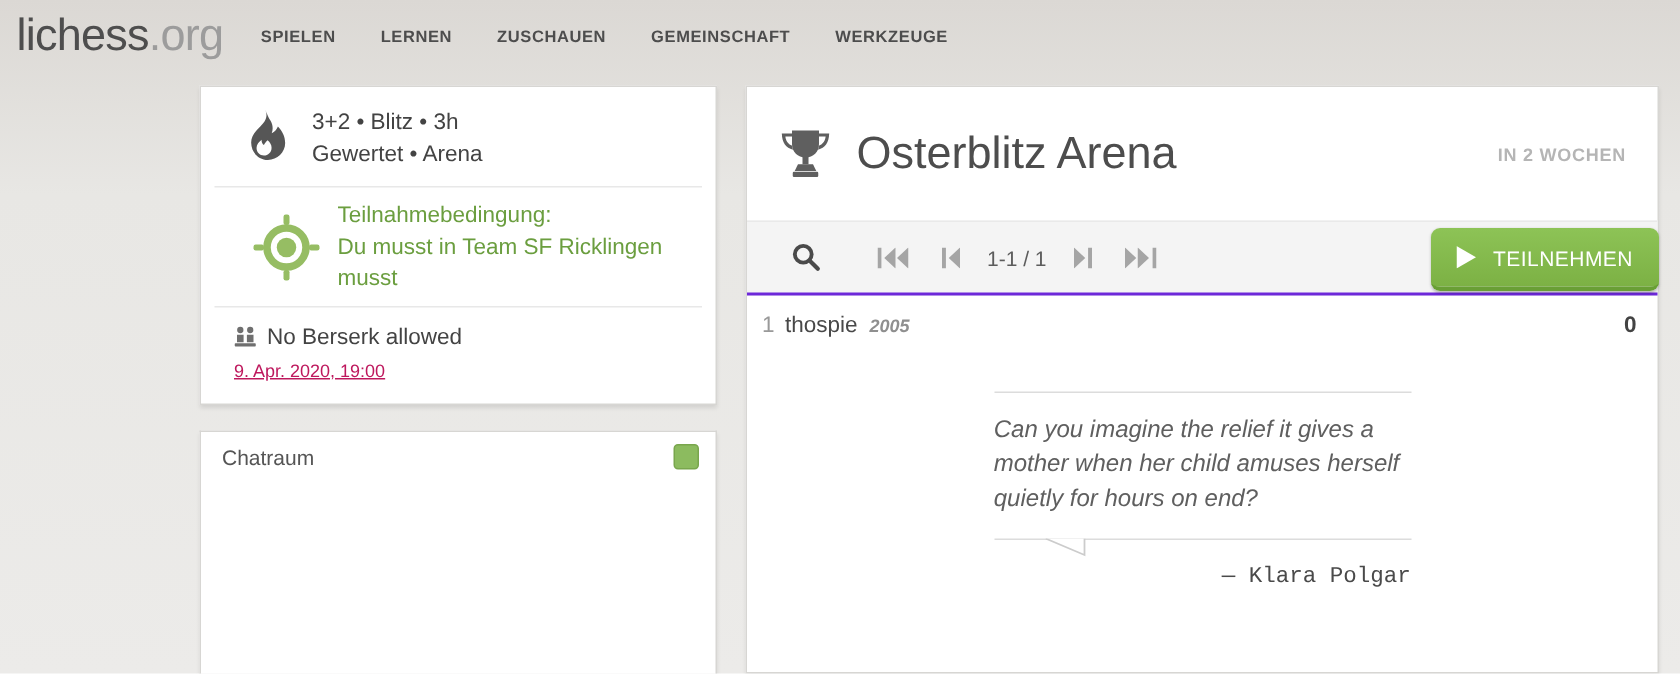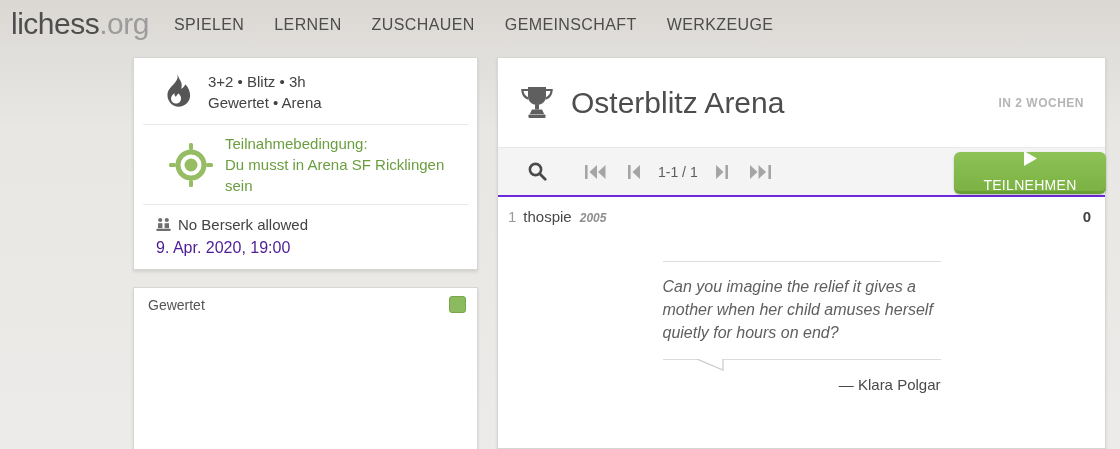--- a/index.html
+++ b/index.html
@@ -10,35 +10,35 @@
     font-family:"Liberation Sans", sans-serif;
     background:linear-gradient(to bottom, #dbd8d4 0px, #e8e7e4 130px, #ecebe9 100%);
     color:#4d4d4d;
   }
 
   
   .site-header { position:absolute; top:0; left:0; right:0; height:47px; display:flex; align-items:center; }
   .logo { margin-left:11px; font-size:30px; color:#4e4e4e; letter-spacing:-0.5px; cursor:pointer; }
   .logo .tld { color:#9c9c9c; }
   .topnav { margin-left:25px; display:flex; gap:30px; margin-top:2px; }
-  .topnav span { font-size:16px; color:#4d4d4d; letter-spacing:0.4px; cursor:pointer; }
+  .topnav span { font-size:11px; color:#4d4d4d; letter-spacing:0.4px; cursor:pointer;font-weight:bold; }
 
   
   .card { position:absolute; background:#fff; border:1px solid #d7d6d3; box-shadow:0 2px 3px rgba(0,0,0,0.10); }
 
   
   #info-card { left:133px; top:57px; width:345px; height:213px; }
   .info-row { display:flex; align-items:center; gap:16px; padding:13px 14px 11px 24px; }
   .info-row .txt { font-size:15px; line-height:21px; color:#434343; }
   .divider { border-top:1px solid #e8e8e8; margin:0 9px; }
   .cond-row { display:flex; align-items:center; gap:11px; padding:8px 10px 8px 34px; }
   .cond-row .txt { font-size:15px; line-height:21px; color:#6b9e3f; }
   .desc-row { padding:9px 36px 10px 22px; font-size:15px; line-height:21px; color:#434343; }
   .desc-row .line1 { display:flex; align-items:center; gap:7px; }
-  .date-line { color:#4c1d95; font-size:16px; margin-top:2px; }
+  .date-line { color:#be185d; font-size:12px; margin-top:2px;text-decoration:underline; }
 
   
   #chat-card { left:133px; top:287px; width:345px; height:163px; border-bottom:none; }
   .chat-head { display:flex; justify-content:space-between; align-items:center; padding:8px 11px 6px 14px; }
   .chat-title { font-size:14px; color:#555; }
   .chat-toggle { width:17px; height:17px; background:#8cbb5f; border:1px solid #79a64d; border-radius:3px; cursor:pointer; }
 
   
   #main-card { left:497px; top:57px; width:609px; height:392px; }
   .main-head { height:89px; display:flex; align-items:center; padding:0 21px; }
@@ -48,34 +48,34 @@
 
   .toolbar { position:relative; height:50px; background:#f4f4f4; border-top:1px solid #e9e9e9; border-bottom:2px solid #6d28d9; display:flex; align-items:center; padding-left:19px; }
   .tb-btn { background:none; border:none; cursor:pointer; display:flex; align-items:center; padding:6px 11px; }
   .search-btn { margin-right:16px; }
   .pager { display:flex; align-items:center; }
   .pager-range { font-size:14px; color:#5c5c5c; margin:0 7px; }
   .join-btn { position:absolute; right:-1px; top:4px; height:42px; width:152px; cursor:pointer;
     background:linear-gradient(to bottom,#8dc356,#7cb144); border:none; border-bottom:3px solid #699f35;
     border-radius:6px; color:#fff; font-size:14px; letter-spacing:0.3px;
     display:flex; align-items:center; justify-content:center; gap:11px;
-    box-shadow:0 1px 2px rgba(0,0,0,0.25); font-family:"Liberation Sans",sans-serif;flex-direction:column; }
+    box-shadow:0 1px 2px rgba(0,0,0,0.25); font-family:"Liberation Sans",sans-serif; }
 
   .standing-row { display:flex; align-items:baseline; padding:11px 14px 9px 10px; font-size:15px; cursor:pointer; }
   .rank { color:#999; margin-right:7px; }
   .player-name { color:#484848; }
   .rating { font-style:italic; font-weight:bold; color:#8f8f8f; font-size:12px; margin-left:8px; }
   .score { margin-left:auto; font-weight:bold; color:#434343; }
 
   .quote-wrap { width:278px; margin:27px auto 0; }
   .quote-top { border-top:1px solid #dcdcdc; }
   .quote-text { font-style:italic; color:#5f5f5f; font-size:16px; line-height:23px; padding:13px 0 15px; }
   .quote-bottom { position:relative; border-top:1px solid #dcdcdc; height:14px; }
   .quote-tail { position:absolute; left:34px; top:-1px; display:block; }
-  .quote-author { text-align:right; color:#4a4a4a; font-size:15px; padding-top:3px; }
+  .quote-author { text-align:right; color:#4a4a4a; font-size:15px; padding-top:3px;font-family:Liberation Mono, monospace; }
 
   svg { display:block; }
 </style>
 </head>
 <body>
 
 <div class="site-header">
   <div class="logo"><span>lichess</span><span class="tld">.org</span></div>
   <div class="topnav">
     <span>SPIELEN</span>
@@ -107,21 +107,21 @@
           <circle cx="23" cy="23" r="6.5"></circle>
           <rect x="21" y="1" width="4" height="7" rx="1.5"></rect>
           <rect x="21" y="38" width="4" height="7" rx="1.5"></rect>
           <rect x="1" y="21" width="7" height="4" rx="1.5"></rect>
           <rect x="38" y="21" width="7" height="4" rx="1.5"></rect>
         </g>
       </svg>
     </span>
     <div class="txt">
       <div>Teilnahmebedingung:</div>
-      <div>Du musst in Arena SF Ricklingen sein</div>
+      <div>Du musst in Team SF Ricklingen musst</div>
     </div>
   </div>
   <div class="divider"></div>
   <div class="desc-row">
     <div class="line1">
       <span>
         <svg width="15" height="15" viewBox="0 0 15 15">
           <g fill="#6f6f6f">
             <circle cx="4.2" cy="3" r="2.1"></circle>
             <circle cx="10.8" cy="3" r="2.1"></circle>
@@ -132,21 +132,21 @@
         </svg>
       </span>
       <span>No Berserk allowed</span>
     </div>
     <div class="date-line">9. Apr. 2020, 19:00</div>
   </div>
 </div>
 
 <div class="card" id="chat-card">
   <div class="chat-head">
-    <span class="chat-title">Gewertet</span>
+    <span class="chat-title">Chatraum</span>
     <span class="chat-toggle"></span>
   </div>
 </div>
 
 <div class="card" id="main-card">
 
   <div class="main-head">
     <span class="trophy">
       <svg width="36" height="33" viewBox="0 0 36 33">
         <g fill="#5f5f5f">

